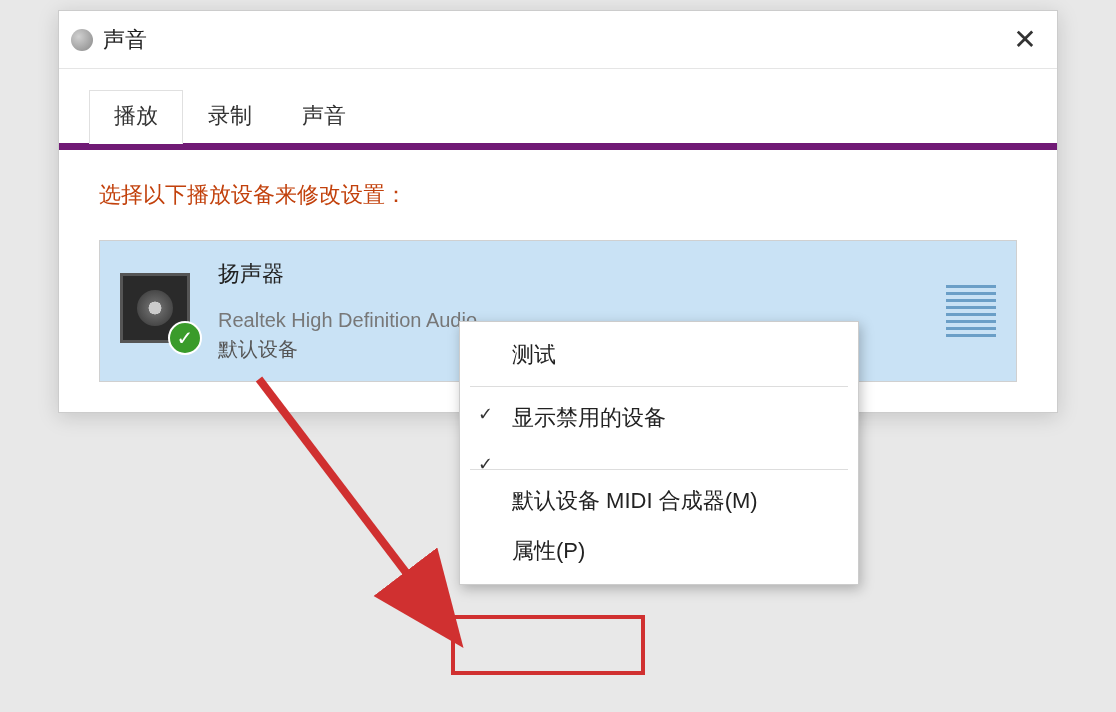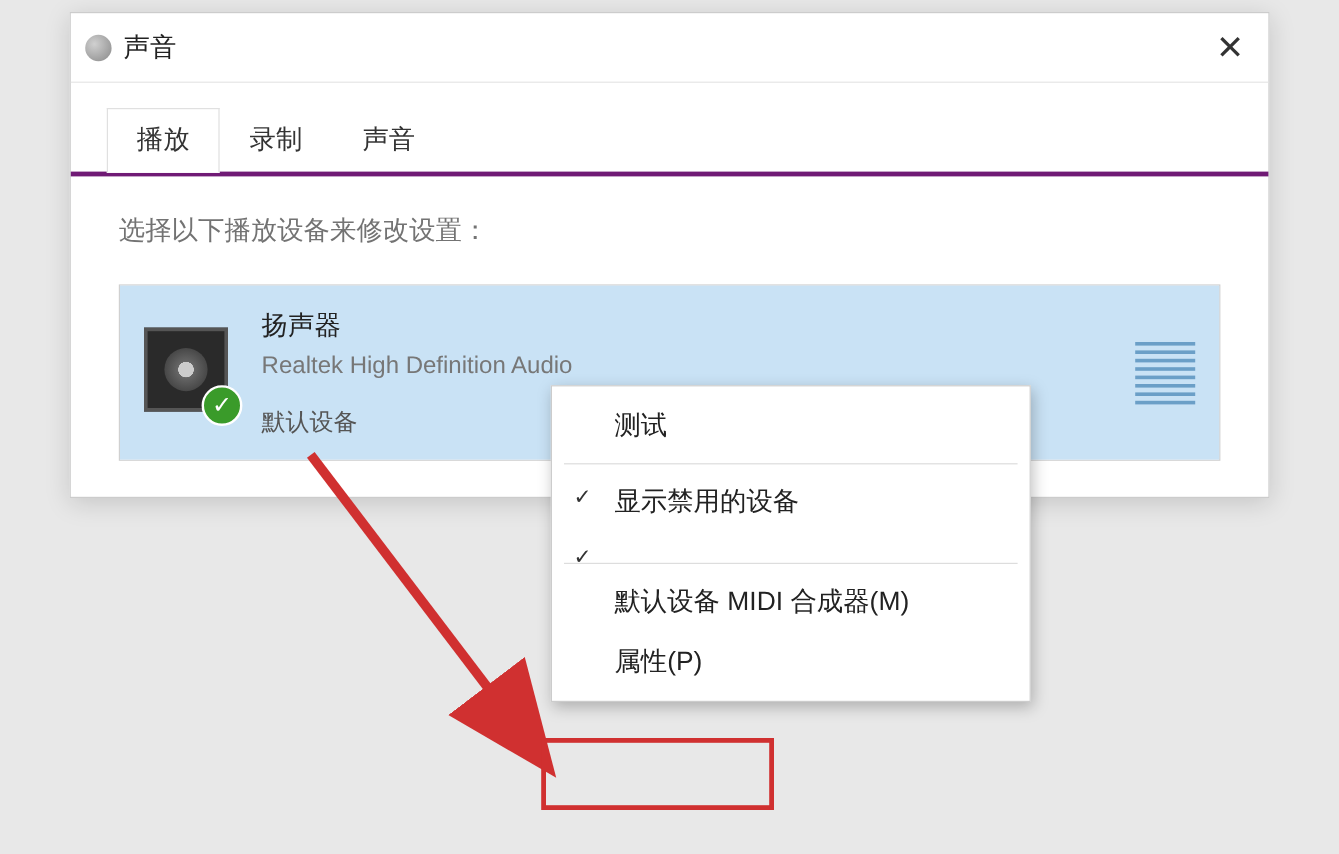--- a/index.html
+++ b/index.html
@@ -42,21 +42,21 @@
     .close-btn {
       font-size: 28px;
       color: #333;
       cursor: pointer;
       width: 40px;
       text-align: center;
     }
     .tabs {
       display: flex;
       padding: 20px 30px 0 30px;
-      border-bottom: 4px solid #701a75;
+      border-bottom: 7px solid #701a75;
       gap: 0;
     }
     .tab {
       padding: 10px 24px 12px 24px;
       font-size: 22px;
       color: #333;
       cursor: pointer;
       border: 1px solid transparent;
       border-bottom: none;
       position: relative;
@@ -65,21 +65,21 @@
     .tab.active {
       border-color: #e0e0e0;
       border-bottom: 1px solid #fff;
       background: #fff;
     }
     .content {
       padding: 30px 40px;
     }
     .instruction {
       font-size: 22px;
-      color: #737373;
+      color: #c2410c;
       margin-bottom: 30px;
     }
     .device-list {
       border: 1px solid #d0d0d0;
       min-height: 120px;
     }
     .device-item {
       display: flex;
       align-items: center;
       background: #c9e2f5;
@@ -123,26 +123,26 @@
       justify-content: center;
       color: #fff;
       font-size: 20px;
     }
     .device-info {
       flex: 1;
     }
     .device-name {
       font-size: 22px;
       color: #222;
-      margin-bottom: 8px;
+      margin-bottom: 20px;
     }
     .device-driver {
       font-size: 20px;
       color: #777;
-      margin-bottom: 21px;
+      margin-bottom: 4px;
     }
     .device-status {
       font-size: 20px;
       color: #555;
     }
     .meter {
       display: flex;
       flex-direction: column;
       gap: 4px;
       margin-left: 20px;

